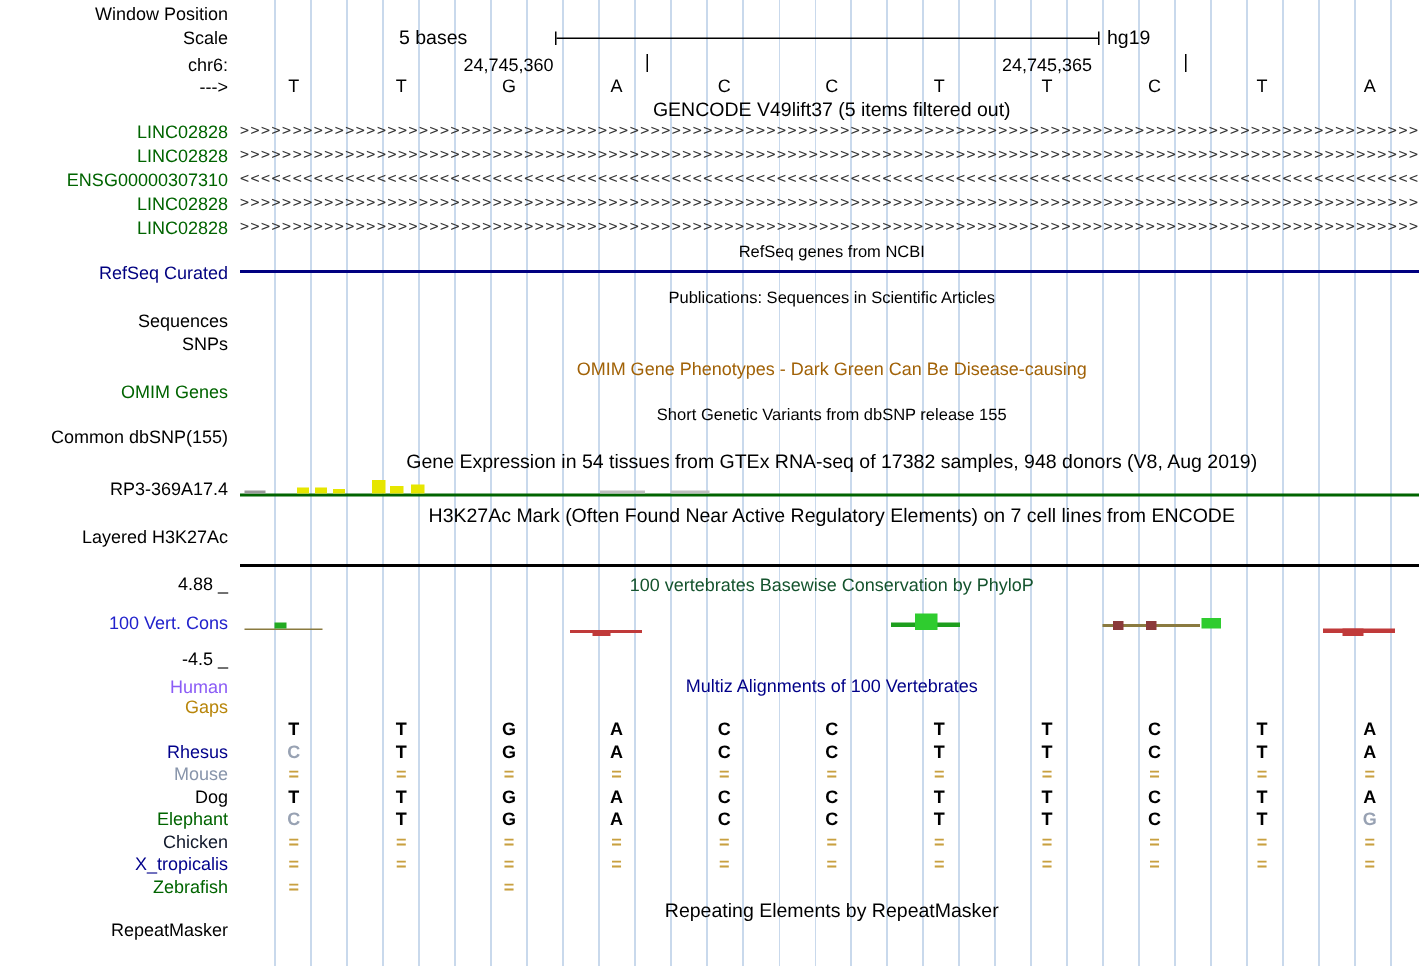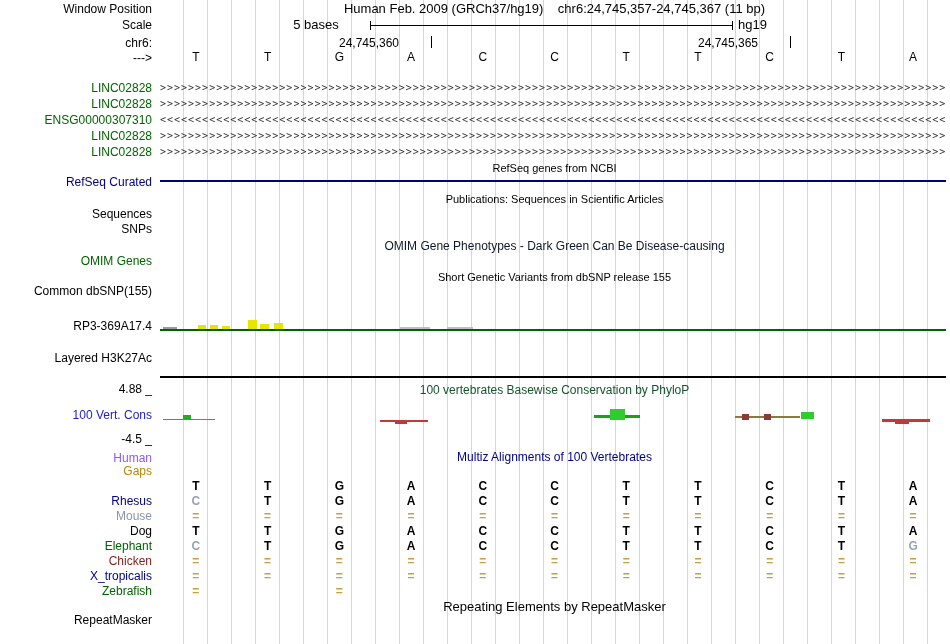--- a/index.html
+++ b/index.html
@@ -4,44 +4,40 @@
 <style>
   html,body{margin:0;padding:0;background:#fff;}
   .browser{position:relative;width:946px;height:644px;background:#fff;overflow:hidden;
            font-family:"Liberation Sans",sans-serif;color:#000;}
   .grid{position:absolute;left:160px;top:0;width:789px;height:644px;
         background:repeating-linear-gradient(to right,transparent 0px,transparent 23px,#c9d9ec 23px,#c9d9ec 24px);}
   .label{position:absolute;left:0;width:152px;text-align:right;font-size:12px;line-height:14px;white-space:nowrap;}
   .center{position:absolute;left:160px;width:789px;text-align:center;line-height:14px;white-space:nowrap;}
   .t13{font-size:13px;} .t12{font-size:12px;} .t11{font-size:11px;}
   .txt{position:absolute;font-size:13px;line-height:14px;white-space:nowrap;}
-  .txt-r{position:absolute;font-size:12px;line-height:14px;text-align:center;white-space:nowrap;}
+  .txt-r{position:absolute;font-size:12px;line-height:14px;text-align:left;white-space:nowrap;}
   .tick{position:absolute;width:1px;height:12px;background:#000;}
   .scalebar{position:absolute;height:9px;border-left:1px solid #000;border-right:1px solid #000;
             background:linear-gradient(#000,#000) center/100% 1px no-repeat;}
   .hline{position:absolute;left:160px;width:789px;}
   .arrows{position:absolute;left:160px;width:789px;height:12px;overflow:hidden;white-space:nowrap;
           font-family:"DejaVu Sans Mono",monospace;font-size:10px;line-height:12px;letter-spacing:1px;color:#333;}
   .cellrow{position:absolute;left:160px;width:789px;height:14px;}
   .base{position:absolute;transform:translateX(-50%);font-size:12px;line-height:14px;}
   .bold{font-weight:bold;}
   .area{position:absolute;left:160px;width:789px;}
   .mark{position:absolute;}
 </style>
 </head>
 <body>
 
 <div class="browser">
   <div class="grid"></div>
 
   <div class="label" style="top:2px">Window Position</div>
-  <div class="center t13" style="top:2px">
-    <span>Human Feb. 2009 (GRCh37/hg19)</span>&nbsp;&nbsp;&nbsp;
-    <span>chr6:24,745,357-24,745,367 (11 bp)</span>
-  </div>
 
   <div class="label" style="top:18px">Scale</div>
   <div class="txt-r" style="top:18px;left:266px;width:100px;font-size:13px">5 bases</div>
   <div class="scalebar" style="top:21px;left:370px;width:361px"></div>
   <div class="txt" style="top:18px;left:738px">hg19</div>
 
   <div class="label" style="top:36px">chr6:</div>
   <div class="txt-r" style="top:36px;left:309px;width:120px">24,745,360</div>
   <div class="tick" style="top:36px;left:431px"></div>
   <div class="txt-r" style="top:36px;left:668px;width:120px">24,745,365</div>
@@ -55,59 +51,62 @@
       <span class="base" style="left: 251.045px;">A</span>
       <span class="base" style="left: 322.773px;">C</span>
       <span class="base" style="left: 394.5px;">C</span>
       <span class="base" style="left: 466.227px;">T</span>
       <span class="base" style="left: 537.955px;">T</span>
       <span class="base" style="left: 609.682px;">C</span>
       <span class="base" style="left: 681.409px;">T</span>
       <span class="base" style="left: 753.136px;">A</span>
     </div>
 
+  <div class="center t13" style="top:66px">GENCODE V49lift37 (5 items filtered out)</div>
   <div class="label" style="top: 81px; color: rgb(0, 100, 0);">LINC02828</div>
   <div class="arrows" style="top:82px">&gt;&gt;&gt;&gt;&gt;&gt;&gt;&gt;&gt;&gt;&gt;&gt;&gt;&gt;&gt;&gt;&gt;&gt;&gt;&gt;&gt;&gt;&gt;&gt;&gt;&gt;&gt;&gt;&gt;&gt;&gt;&gt;&gt;&gt;&gt;&gt;&gt;&gt;&gt;&gt;&gt;&gt;&gt;&gt;&gt;&gt;&gt;&gt;&gt;&gt;&gt;&gt;&gt;&gt;&gt;&gt;&gt;&gt;&gt;&gt;&gt;&gt;&gt;&gt;&gt;&gt;&gt;&gt;&gt;&gt;&gt;&gt;&gt;&gt;&gt;&gt;&gt;&gt;&gt;&gt;&gt;&gt;&gt;&gt;&gt;&gt;&gt;&gt;&gt;&gt;&gt;&gt;&gt;&gt;&gt;&gt;&gt;&gt;&gt;&gt;&gt;&gt;&gt;&gt;&gt;&gt;&gt;&gt;&gt;&gt;&gt;&gt;&gt;&gt;&gt;&gt;&gt;&gt;&gt;&gt;&gt;&gt;&gt;&gt;&gt;&gt;&gt;&gt;&gt;&gt;&gt;&gt;&gt;&gt;&gt;&gt;&gt;&gt;&gt;&gt;</div>
   <div class="label" style="top: 97px; color: rgb(0, 100, 0);">LINC02828</div>
   <div class="arrows" style="top:98px">&gt;&gt;&gt;&gt;&gt;&gt;&gt;&gt;&gt;&gt;&gt;&gt;&gt;&gt;&gt;&gt;&gt;&gt;&gt;&gt;&gt;&gt;&gt;&gt;&gt;&gt;&gt;&gt;&gt;&gt;&gt;&gt;&gt;&gt;&gt;&gt;&gt;&gt;&gt;&gt;&gt;&gt;&gt;&gt;&gt;&gt;&gt;&gt;&gt;&gt;&gt;&gt;&gt;&gt;&gt;&gt;&gt;&gt;&gt;&gt;&gt;&gt;&gt;&gt;&gt;&gt;&gt;&gt;&gt;&gt;&gt;&gt;&gt;&gt;&gt;&gt;&gt;&gt;&gt;&gt;&gt;&gt;&gt;&gt;&gt;&gt;&gt;&gt;&gt;&gt;&gt;&gt;&gt;&gt;&gt;&gt;&gt;&gt;&gt;&gt;&gt;&gt;&gt;&gt;&gt;&gt;&gt;&gt;&gt;&gt;&gt;&gt;&gt;&gt;&gt;&gt;&gt;&gt;&gt;&gt;&gt;&gt;&gt;&gt;&gt;&gt;&gt;&gt;&gt;&gt;&gt;&gt;&gt;&gt;&gt;&gt;&gt;&gt;&gt;&gt;</div>
   <div class="label" style="top: 113px; color: rgb(0, 100, 0);">ENSG00000307310</div>
   <div class="arrows" style="top:114px">&lt;&lt;&lt;&lt;&lt;&lt;&lt;&lt;&lt;&lt;&lt;&lt;&lt;&lt;&lt;&lt;&lt;&lt;&lt;&lt;&lt;&lt;&lt;&lt;&lt;&lt;&lt;&lt;&lt;&lt;&lt;&lt;&lt;&lt;&lt;&lt;&lt;&lt;&lt;&lt;&lt;&lt;&lt;&lt;&lt;&lt;&lt;&lt;&lt;&lt;&lt;&lt;&lt;&lt;&lt;&lt;&lt;&lt;&lt;&lt;&lt;&lt;&lt;&lt;&lt;&lt;&lt;&lt;&lt;&lt;&lt;&lt;&lt;&lt;&lt;&lt;&lt;&lt;&lt;&lt;&lt;&lt;&lt;&lt;&lt;&lt;&lt;&lt;&lt;&lt;&lt;&lt;&lt;&lt;&lt;&lt;&lt;&lt;&lt;&lt;&lt;&lt;&lt;&lt;&lt;&lt;&lt;&lt;&lt;&lt;&lt;&lt;&lt;&lt;&lt;&lt;&lt;&lt;&lt;&lt;&lt;&lt;&lt;&lt;&lt;&lt;&lt;&lt;&lt;&lt;&lt;&lt;&lt;&lt;&lt;&lt;&lt;&lt;&lt;&lt;</div>
   <div class="label" style="top: 129px; color: rgb(0, 100, 0);">LINC02828</div>
   <div class="arrows" style="top:130px">&gt;&gt;&gt;&gt;&gt;&gt;&gt;&gt;&gt;&gt;&gt;&gt;&gt;&gt;&gt;&gt;&gt;&gt;&gt;&gt;&gt;&gt;&gt;&gt;&gt;&gt;&gt;&gt;&gt;&gt;&gt;&gt;&gt;&gt;&gt;&gt;&gt;&gt;&gt;&gt;&gt;&gt;&gt;&gt;&gt;&gt;&gt;&gt;&gt;&gt;&gt;&gt;&gt;&gt;&gt;&gt;&gt;&gt;&gt;&gt;&gt;&gt;&gt;&gt;&gt;&gt;&gt;&gt;&gt;&gt;&gt;&gt;&gt;&gt;&gt;&gt;&gt;&gt;&gt;&gt;&gt;&gt;&gt;&gt;&gt;&gt;&gt;&gt;&gt;&gt;&gt;&gt;&gt;&gt;&gt;&gt;&gt;&gt;&gt;&gt;&gt;&gt;&gt;&gt;&gt;&gt;&gt;&gt;&gt;&gt;&gt;&gt;&gt;&gt;&gt;&gt;&gt;&gt;&gt;&gt;&gt;&gt;&gt;&gt;&gt;&gt;&gt;&gt;&gt;&gt;&gt;&gt;&gt;&gt;&gt;&gt;&gt;&gt;&gt;&gt;</div>
   <div class="label" style="top: 145px; color: rgb(0, 100, 0);">LINC02828</div>
   <div class="arrows" style="top:146px">&gt;&gt;&gt;&gt;&gt;&gt;&gt;&gt;&gt;&gt;&gt;&gt;&gt;&gt;&gt;&gt;&gt;&gt;&gt;&gt;&gt;&gt;&gt;&gt;&gt;&gt;&gt;&gt;&gt;&gt;&gt;&gt;&gt;&gt;&gt;&gt;&gt;&gt;&gt;&gt;&gt;&gt;&gt;&gt;&gt;&gt;&gt;&gt;&gt;&gt;&gt;&gt;&gt;&gt;&gt;&gt;&gt;&gt;&gt;&gt;&gt;&gt;&gt;&gt;&gt;&gt;&gt;&gt;&gt;&gt;&gt;&gt;&gt;&gt;&gt;&gt;&gt;&gt;&gt;&gt;&gt;&gt;&gt;&gt;&gt;&gt;&gt;&gt;&gt;&gt;&gt;&gt;&gt;&gt;&gt;&gt;&gt;&gt;&gt;&gt;&gt;&gt;&gt;&gt;&gt;&gt;&gt;&gt;&gt;&gt;&gt;&gt;&gt;&gt;&gt;&gt;&gt;&gt;&gt;&gt;&gt;&gt;&gt;&gt;&gt;&gt;&gt;&gt;&gt;&gt;&gt;&gt;&gt;&gt;&gt;&gt;&gt;&gt;&gt;&gt;</div>
 
   <div class="center t11" style="top:161px">RefSeq genes from NCBI</div>
   <div class="label" style="top: 175px; color: rgb(0, 0, 128);">RefSeq Curated</div>
   <div class="hline" style="top: 180px; height: 2px; background: rgb(0, 0, 128);"></div>
 
   <div class="center t11" style="top:192px">Publications: Sequences in Scientific Articles</div>
   <div class="label" style="top:207px">Sequences</div>
   <div class="label" style="top:222px">SNPs</div>
 
-  <div class="center t12" style="top: 239px; color: #0f172a; text-align: center;">OMIM Gene Phenotypes - Dark Green Can Be Disease-causing</div>
+  <div class="center t12" style="top: 239px; color: #a16207; text-align: center;">OMIM Gene Phenotypes - Dark Green Can Be Disease-causing</div>
   <div class="label" style="top: 254px; color: rgb(0, 100, 0);">OMIM Genes</div>
 
   <div class="center t11" style="top:270px">Short Genetic Variants from dbSNP release 155</div>
   <div class="label" style="top:284px">Common dbSNP(155)</div>
 
+  <div class="center t13" style="top:301px">Gene Expression in 54 tissues from GTEx RNA-seq of 17382 samples, 948 donors (V8, Aug 2019)</div>
   <div class="label" style="top:319px">RP3-369A17.4</div>
   <div class="area" style="top:318px;height:16px" id="gtex-bars">
     <div class="mark" style="left: 0px; top: 11px; width: 789px; height: 2px; background: rgb(0, 100, 0);"></div>
   <div class="mark" style="left: 3px; top: 9px; width: 14px; height: 2px; background: rgb(153, 153, 153);"></div>
       <div class="mark" style="left: 38px; top: 7px; width: 8px; height: 4px; background: rgb(230, 230, 0);"></div>
       <div class="mark" style="left: 50px; top: 7px; width: 8px; height: 4px; background: rgb(230, 230, 0);"></div>
       <div class="mark" style="left: 62px; top: 8px; width: 8px; height: 3px; background: rgb(230, 230, 0);"></div>
       <div class="mark" style="left: 88px; top: 2px; width: 9px; height: 9px; background: rgb(230, 230, 0);"></div>
       <div class="mark" style="left: 100px; top: 6px; width: 9px; height: 5px; background: rgb(230, 230, 0);"></div>
       <div class="mark" style="left: 114px; top: 5px; width: 9px; height: 6px; background: rgb(230, 230, 0);"></div>
       <div class="mark" style="left: 240px; top: 9px; width: 30px; height: 2px; background: rgb(191, 191, 191);"></div>
       <div class="mark" style="left: 287px; top: 9px; width: 26px; height: 2px; background: rgb(191, 191, 191);"></div>
     </div>
 
+  <div class="center t13" style="top:337px">H3K27Ac Mark (Often Found Near Active Regulatory Elements) on 7 cell lines from ENCODE</div>
   <div class="label" style="top:351px">Layered H3K27Ac</div>
   <div class="hline" style="top: 376px; height: 2px; background: rgb(0, 0, 0);"></div>
 
   <div class="label" style="top:382px">4.88 _</div>
   <div class="center t12" style="top: 383px; color: #14532d;">100 vertebrates Basewise Conservation by PhyloP</div>
   <div class="label" style="top: 408px; color: rgb(34, 34, 204);">100 Vert. Cons</div>
   <div class="label" style="top:432px">-4.5 _</div>
   <div class="area" style="top:398px;height:50px" id="cons-area">
       <div class="mark" style="left: 3px; top: 21px; width: 52px; height: 1px; background: rgb(138, 122, 64);"></div>
       <div class="mark" style="left: 23px; top: 17px; width: 8px; height: 4px; background: rgb(34, 170, 34);"></div>
@@ -189,21 +188,21 @@
       <span class="base bold" style="left: 179.318px; color: rgb(0, 0, 0);">G</span>
       <span class="base bold" style="left: 251.045px; color: rgb(0, 0, 0);">A</span>
       <span class="base bold" style="left: 322.773px; color: rgb(0, 0, 0);">C</span>
       <span class="base bold" style="left: 394.5px; color: rgb(0, 0, 0);">C</span>
       <span class="base bold" style="left: 466.227px; color: rgb(0, 0, 0);">T</span>
       <span class="base bold" style="left: 537.955px; color: rgb(0, 0, 0);">T</span>
       <span class="base bold" style="left: 609.682px; color: rgb(0, 0, 0);">C</span>
       <span class="base bold" style="left: 681.409px; color: rgb(0, 0, 0);">T</span>
       <span class="base bold" style="left: 753.136px; color: rgb(152, 162, 179);">G</span>
     </div>
-  <div class="label" style="top: 554px; color: #7f1d1d;">Chicken</div>
+  <div class="label" style="top: 554px; color: #0f172a;">Chicken</div>
   <div class="cellrow" style="top:554px">
       <span class="base bold" style="left: 35.8636px; color: rgb(200, 160, 64);">=</span>
       <span class="base bold" style="left: 107.591px; color: rgb(200, 160, 64);">=</span>
       <span class="base bold" style="left: 179.318px; color: rgb(200, 160, 64);">=</span>
       <span class="base bold" style="left: 251.045px; color: rgb(200, 160, 64);">=</span>
       <span class="base bold" style="left: 322.773px; color: rgb(200, 160, 64);">=</span>
       <span class="base bold" style="left: 394.5px; color: rgb(200, 160, 64);">=</span>
       <span class="base bold" style="left: 466.227px; color: rgb(200, 160, 64);">=</span>
       <span class="base bold" style="left: 537.955px; color: rgb(200, 160, 64);">=</span>
       <span class="base bold" style="left: 609.682px; color: rgb(200, 160, 64);">=</span>

